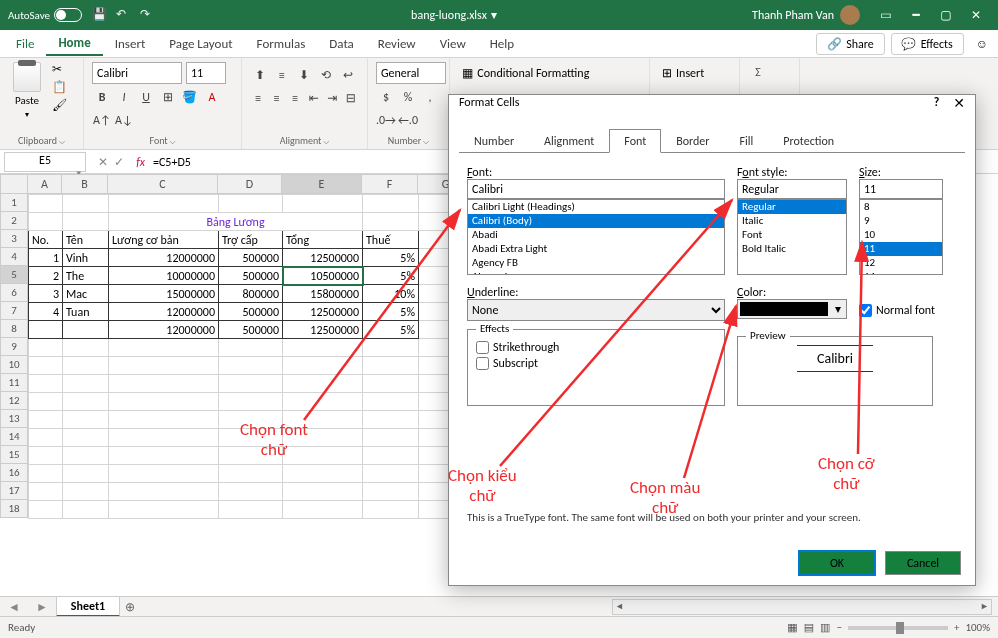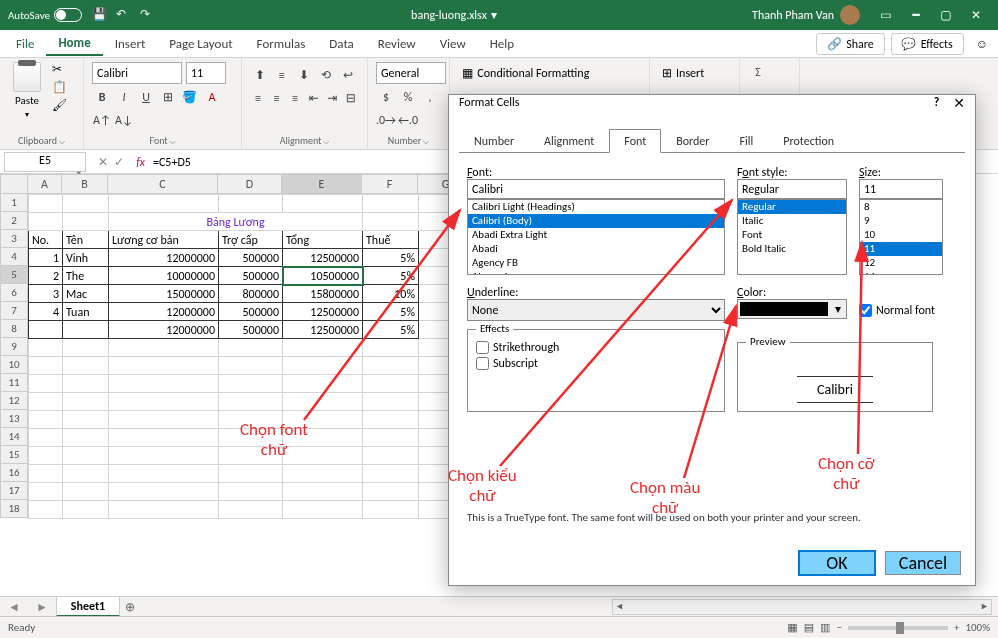--- a/index.html
+++ b/index.html
@@ -100,29 +100,29 @@
 .dlg-list { border: 1px solid #888; height: 76px; overflow-y: scroll; font-size: 11px; }
 .dlg-list .opt { padding: 0 4px; line-height: 14px; }
 .dlg-list .opt.sel { background: #0078d4; color: #fff; }
 .dlg-select { border: 1px solid #888; height: 22px; width: 100%; background: #efefef; font-size: 12px; }
 .dlg-row { display: flex; gap: 12px; }
 .dlg-col-font { width: 258px; }
 .dlg-col-style { width: 110px; }
 .dlg-col-size { width: 84px; }
 .effects-box { border: 1px solid #888; padding: 8px; margin-top: 8px; position: relative; width: 258px; }
 .effects-box .legend { position: absolute; top: -8px; left: 8px; background: #fff; padding: 0 4px; font-size: 11px; }
-.preview-box { border: 1px solid #888; padding: 8px; margin-top: 21px; height: 70px; position: relative; width: 196px; display: flex; align-items: flex-end; justify-content: center; }
+.preview-box { border: 1px solid #888; padding: 8px; margin-top: 15px; height: 70px; position: relative; width: 196px; display: flex; align-items: flex-start; justify-content: center; }
 .preview-box .legend { position: absolute; top: -8px; left: 8px; background: #fff; padding: 0 4px; font-size: 11px; }
 .preview-text { font-family: Calibri; font-size: 14px; border-bottom: 1px solid #333; border-top: 1px solid #333; padding: 4px 20px; }
 .color-swatch { width: 110px; height: 20px; border: 1px solid #888; background: #efefef; display:flex; align-items: center; }
 .color-swatch .sw { flex:1; height: 14px; background: #000; margin: 0 2px; }
 .color-swatch .dd { width: 16px; text-align: center; }
 .dlg-note { font-size: 11px; color: #333; position: absolute; bottom: 18px; left: 8px; }
 .dlg-buttons { position: absolute; bottom: 10px; right: 14px; display: flex; gap: 10px; }
-.dlg-btn { width: 76px; height: 24px; border: 1px solid #888; background: #7dd3fc; font-size: 18px; }
+.dlg-btn { width: 76px; height: 24px; border: 1px solid #888; background: #15803d; font-size: 12px; }
 .dlg-btn.primary { border: 1px solid #0078d4; outline: 1px solid #0078d4; }
 .chk { display: flex; align-items: center; gap: 4px; font-size: 12px; margin: 2px 0; }
 .chk input { width: 13px; height: 13px; }
 
 
 .anno { position: absolute; color: #ef2b2d; font-size: 17px; text-align: center; pointer-events: none; line-height: 1.15; }
 .arrow-svg { position: absolute; pointer-events: none; }
 </style>
 </head>
 <body>
@@ -504,22 +504,22 @@
     <div class="dtab">Protection</div>
   </div>
   <div class="dlg-body">
     <div class="dlg-row">
       <div class="dlg-col-font">
         <div class="field-label"><span class="u">F</span><span>ont:</span></div>
         <input class="dlg-input" value="Calibri" style="">
         <div class="dlg-list">
           <div class="opt">Calibri Light (Headings)</div>
           <div class="opt sel">Calibri (Body)</div>
+          <div class="opt">Abadi</div>
           <div class="opt">Abadi Extra Light</div>
-          <div class="opt">Abadi</div>
           <div class="opt">Agency FB</div>
           <div class="opt">Aharoni</div>
         </div>
       </div>
       <div class="dlg-col-style">
         <div class="field-label">F<span class="u">o</span>nt style:</div>
         <input class="dlg-input" value="Regular" style="">
         <div class="dlg-list">
           <div class="opt sel">Regular</div>
           <div class="opt">Italic</div>

